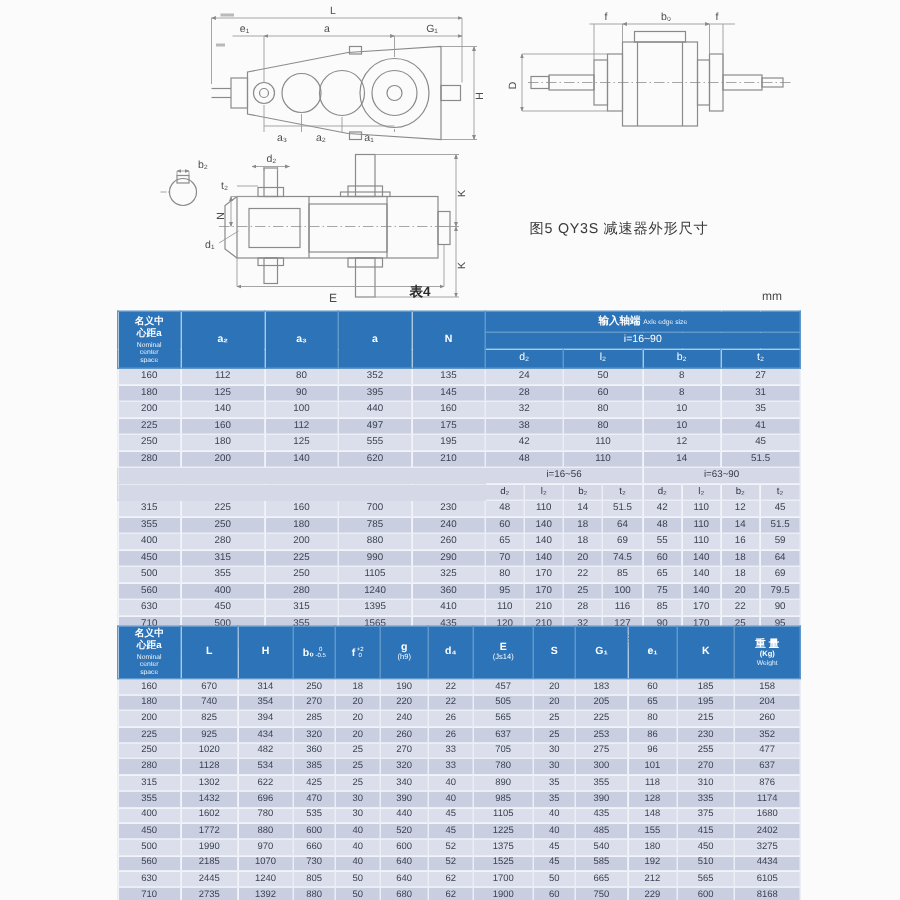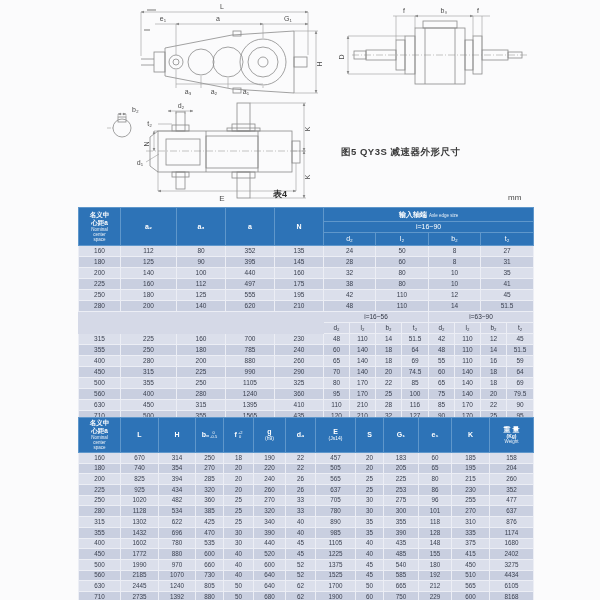--- a/index.html
+++ b/index.html
@@ -1,20 +1,20 @@
 <!DOCTYPE html>
 <html><head>
 <meta charset="utf-8">
 <style>
   html,body{margin:0;padding:0;background:#ececec;}
   .page{position:relative;width:600px;height:600px;background:#fbfbfc;overflow:hidden;
         font-family:"Liberation Sans","DejaVu Sans",sans-serif;}
   svg text{font-family:"Liberation Sans","DejaVu Sans",sans-serif;}
   .stray{position:absolute;background:#b9b9b9;}
-  .fig-title{position:absolute;left:341px;top:146px;font-size:9.5px;font-weight:bold;color:#3a3a3a;letter-spacing:0.5px;}
+  .fig-title{position:absolute;left:353px;top:146px;font-size:9.5px;font-weight:normal;color:#3a3a3a;letter-spacing:0.5px;}
   .tbl-label{position:absolute;left:273px;top:188px;font-size:9px;font-weight:bold;color:#2c2c2c;text-align:right;}
   .unit{position:absolute;left:508px;top:193px;font-size:8px;color:#4a4a4a;}
 
   table{position:absolute;left:78px;width:455px;border-collapse:collapse;table-layout:fixed;}
   #table1{top:207px;}
   #table2{top:417px;border-bottom:2px solid #2d73b7;}
   th,td{padding:0;margin:0;text-align:center;vertical-align:middle;white-space:nowrap;overflow:hidden;}
   thead th{background:#2d73b7;color:#ffffff;font-weight:bold;font-size:7px;border:1px solid #5f97cb;line-height:1.1;}
   td{font-size:6.5px;line-height:1;color:#3b4150;border:1px solid #eceef5;height:10px;}
   #table1 thead tr.hr1 th{height:13px;}

